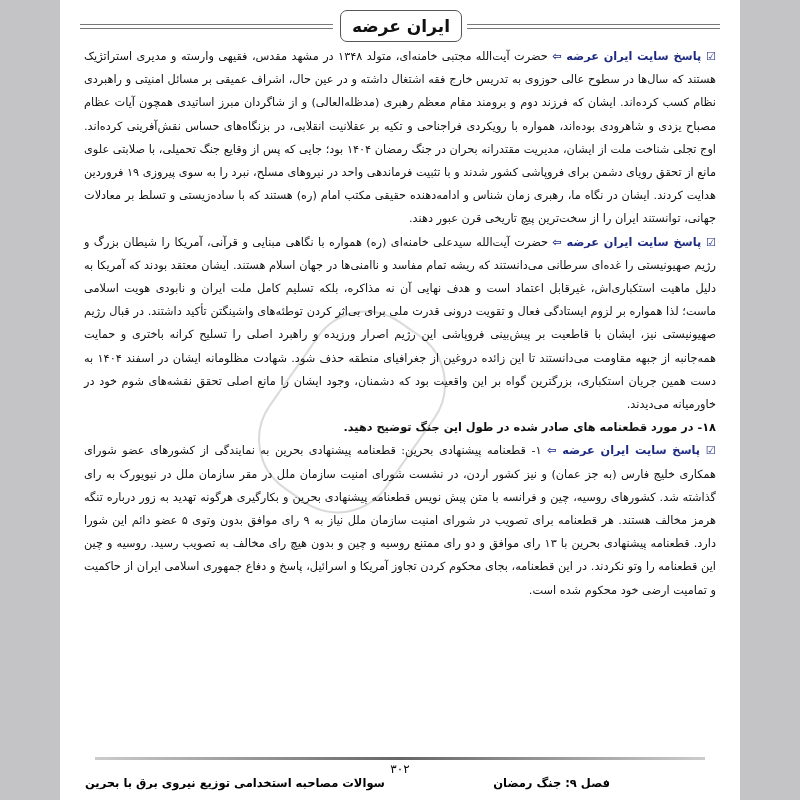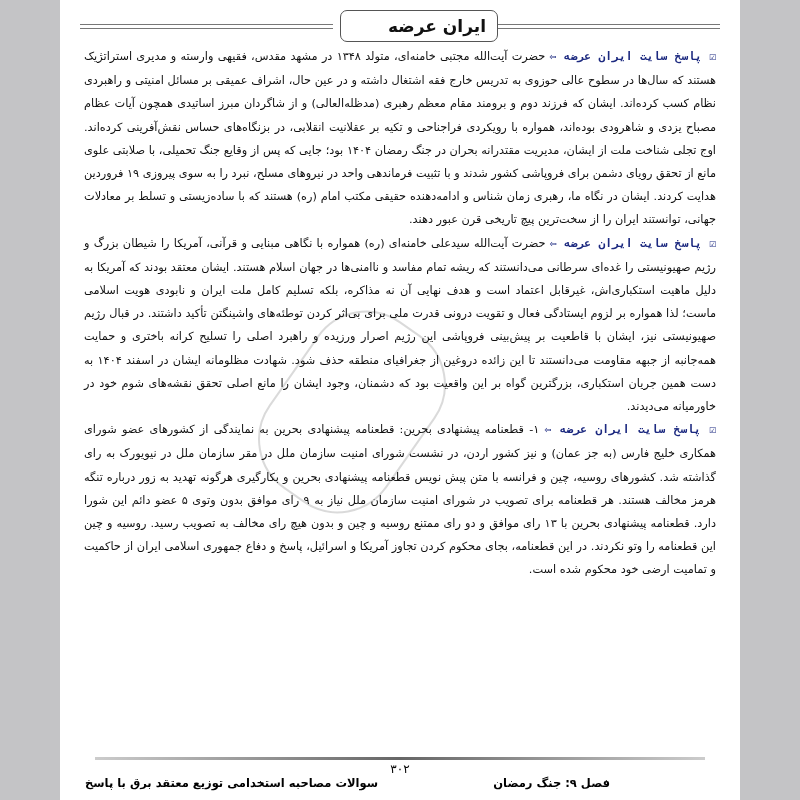--- a/index.html
+++ b/index.html
@@ -2,24 +2,24 @@
 <html><head>
 <meta charset="utf-8">
 <style>
   html,body{margin:0;padding:0;}
   body{width:800px;height:800px;background:#c4c4c6;overflow:hidden;font-family:"DejaVu Sans",sans-serif;}
   .page{position:absolute;left:60px;top:0;width:680px;height:800px;background:#ffffff;}
   .header{position:absolute;top:10px;left:20px;right:20px;height:30px;}
   .hline{position:absolute;top:14px;height:3px;border-top:1px solid #777;border-bottom:1px solid #777;}
   .hline.l{left:0;width:253px;}
   .hline.r{right:0;width:253px;}
-  .logo{position:absolute;left:260px;top:0;width:120px;height:30px;border:1.5px solid #555;border-radius:7px;background:#fff;text-align:center;line-height:30px;font-weight:bold;font-size:17px;color:#111;padding-left:36px;}
+  .logo{position:absolute;left:260px;top:0;width:120px;height:30px;border:1.5px solid #555;border-radius:7px;background:#fff;text-align:center;line-height:30px;font-weight:bold;font-size:17px;color:#111;}
   .content{position:absolute;top:45px;left:24px;right:24px;direction:rtl;text-align:justify;font-size:11.3px;line-height:23.2px;color:#111;}
   .q{font-weight:bold;}
-  .ans-label{color:#1d2a80;font-weight:bold;font-family:Liberation Mono, monospace;}
+  .ans-label{color:#1d2a80;font-weight:bold;}
   .p{margin:0;}
   .footer-line{position:absolute;top:757px;left:35px;right:35px;height:3px;background:linear-gradient(to right,#ccc,#666,#ccc);}
   .page-num{position:absolute;top:762px;left:0;right:0;text-align:center;font-size:12px;}
   .foot-r{position:absolute;top:776px;right:130px;font-weight:bold;font-size:11.5px;direction:rtl;margin-left:42px;}
   .foot-l{position:absolute;top:776px;left:25px;font-weight:bold;font-size:11.5px;direction:rtl;}
   .watermark{position:absolute;left:220px;top:310px;width:140px;height:200px;border:2px solid rgba(150,150,150,.35);border-radius:60px;transform:rotate(35deg);}
 </style>
 </head>
 <body>
 
@@ -28,20 +28,21 @@
     <div class="hline l"></div>
     <div class="hline r"></div>
     <div class="logo"><span>ایران عرضه</span></div>
   </div>
 
   <div class="watermark"></div>
 
   <div class="content">
     <p class="p"><span class="ans-label">☑ پاسخ سایت ایران عرضه ⇦</span> <span>حضرت آیت‌الله مجتبی خامنه‌ای، متولد ۱۳۴۸ در مشهد مقدس، فقیهی وارسته و مدیری استراتژیک هستند که سال‌ها در سطوح عالی حوزوی به تدریس خارج فقه اشتغال داشته و در عین حال، اشراف عمیقی بر مسائل امنیتی و راهبردی نظام کسب کرده‌اند. ایشان که فرزند دوم و برومند مقام معظم رهبری (مدظله‌العالی) و از شاگردان مبرز اساتیدی همچون آیات عظام مصباح یزدی و شاهرودی بوده‌اند، همواره با رویکردی فراجناحی و تکیه بر عقلانیت انقلابی، در بزنگاه‌های حساس نقش‌آفرینی کرده‌اند. اوج تجلی شناخت ملت از ایشان، مدیریت مقتدرانه بحران در جنگ رمضان ۱۴۰۴ بود؛ جایی که پس از وقایع جنگ تحمیلی، با صلابتی علوی مانع از تحقق رویای دشمن برای فروپاشی کشور شدند و با تثبیت فرماندهی واحد در نیروهای مسلح، نبرد را به سوی پیروزی ۱۹ فروردین هدایت کردند. ایشان در نگاه ما، رهبری زمان شناس و ادامه‌دهنده حقیقی مکتب امام (ره) هستند که با ساده‌زیستی و تسلط بر معادلات جهانی، توانستند ایران را از سخت‌ترین پیچ تاریخی قرن عبور دهند.</span></p>
     <p class="p"><span class="ans-label">☑ پاسخ سایت ایران عرضه ⇦</span> <span>حضرت آیت‌الله سیدعلی خامنه‌ای (ره) همواره با نگاهی مبنایی و قرآنی، آمریکا را شیطان بزرگ و رژیم صهیونیستی را غده‌ای سرطانی می‌دانستند که ریشه تمام مفاسد و ناامنی‌ها در جهان اسلام هستند. ایشان معتقد بودند که آمریکا به دلیل ماهیت استکباری‌اش، غیرقابل اعتماد است و هدف نهایی آن نه مذاکره، بلکه تسلیم کامل ملت ایران و نابودی هویت اسلامی ماست؛ لذا همواره بر لزوم ایستادگی فعال و تقویت درونی قدرت ملی برای بی‌اثر کردن توطئه‌های واشینگتن تأکید داشتند. در قبال رژیم صهیونیستی نیز، ایشان با قاطعیت بر پیش‌بینی فروپاشی این رژیم اصرار ورزیده و راهبرد اصلی را تسلیح کرانه باختری و حمایت همه‌جانبه از جبهه مقاومت می‌دانستند تا این زائده دروغین از جغرافیای منطقه حذف شود. شهادت مظلومانه ایشان در اسفند ۱۴۰۴ به دست همین جریان استکباری، بزرگترین گواه بر این واقعیت بود که دشمنان، وجود ایشان را مانع اصلی تحقق نقشه‌های شوم خود در خاورمیانه می‌دیدند.</span></p>
+    <p class="p q">۱۸- در مورد قطعنامه های صادر شده در طول این جنگ توضیح دهید.</p>
     <p class="p"><span class="ans-label">☑ پاسخ سایت ایران عرضه ⇦</span> <span>۱- قطعنامه پیشنهادی بحرین: قطعنامه پیشنهادی بحرین به نمایندگی از کشورهای عضو شورای همکاری خلیج فارس (به جز عمان) و نیز کشور اردن، در نشست شورای امنیت سازمان ملل در مقر سازمان ملل در نیویورک به رای گذاشته شد. کشورهای روسیه، چین و فرانسه با متن پیش نویس قطعنامه پیشنهادی بحرین و بکارگیری هرگونه تهدید به زور درباره تنگه هرمز مخالف هستند. هر قطعنامه برای تصویب در شورای امنیت سازمان ملل نیاز به ۹ رای موافق بدون وتوی ۵ عضو دائم این شورا دارد. قطعنامه پیشنهادی بحرین با ۱۳ رای موافق و دو رای ممتنع روسیه و چین و بدون هیچ رای مخالف به تصویب رسید. روسیه و چین این قطعنامه را وتو نکردند. در این قطعنامه، بجای محکوم کردن تجاوز آمریکا و اسرائیل، پاسخ و دفاع جمهوری اسلامی ایران از حاکمیت و تمامیت ارضی خود محکوم شده است.</span></p>
   </div>
 
   <div class="footer-line"></div>
   <div class="page-num">۳۰۲</div>
   <div class="foot-r">فصل ۹: جنگ رمضان</div>
-  <div class="foot-l">سوالات مصاحبه استخدامی توزیع معتقد برق با پاسخ</div>
+  <div class="foot-l">سوالات مصاحبه استخدامی توزیع نیروی برق با بحرین</div>
 </div>
 
 </body></html>

